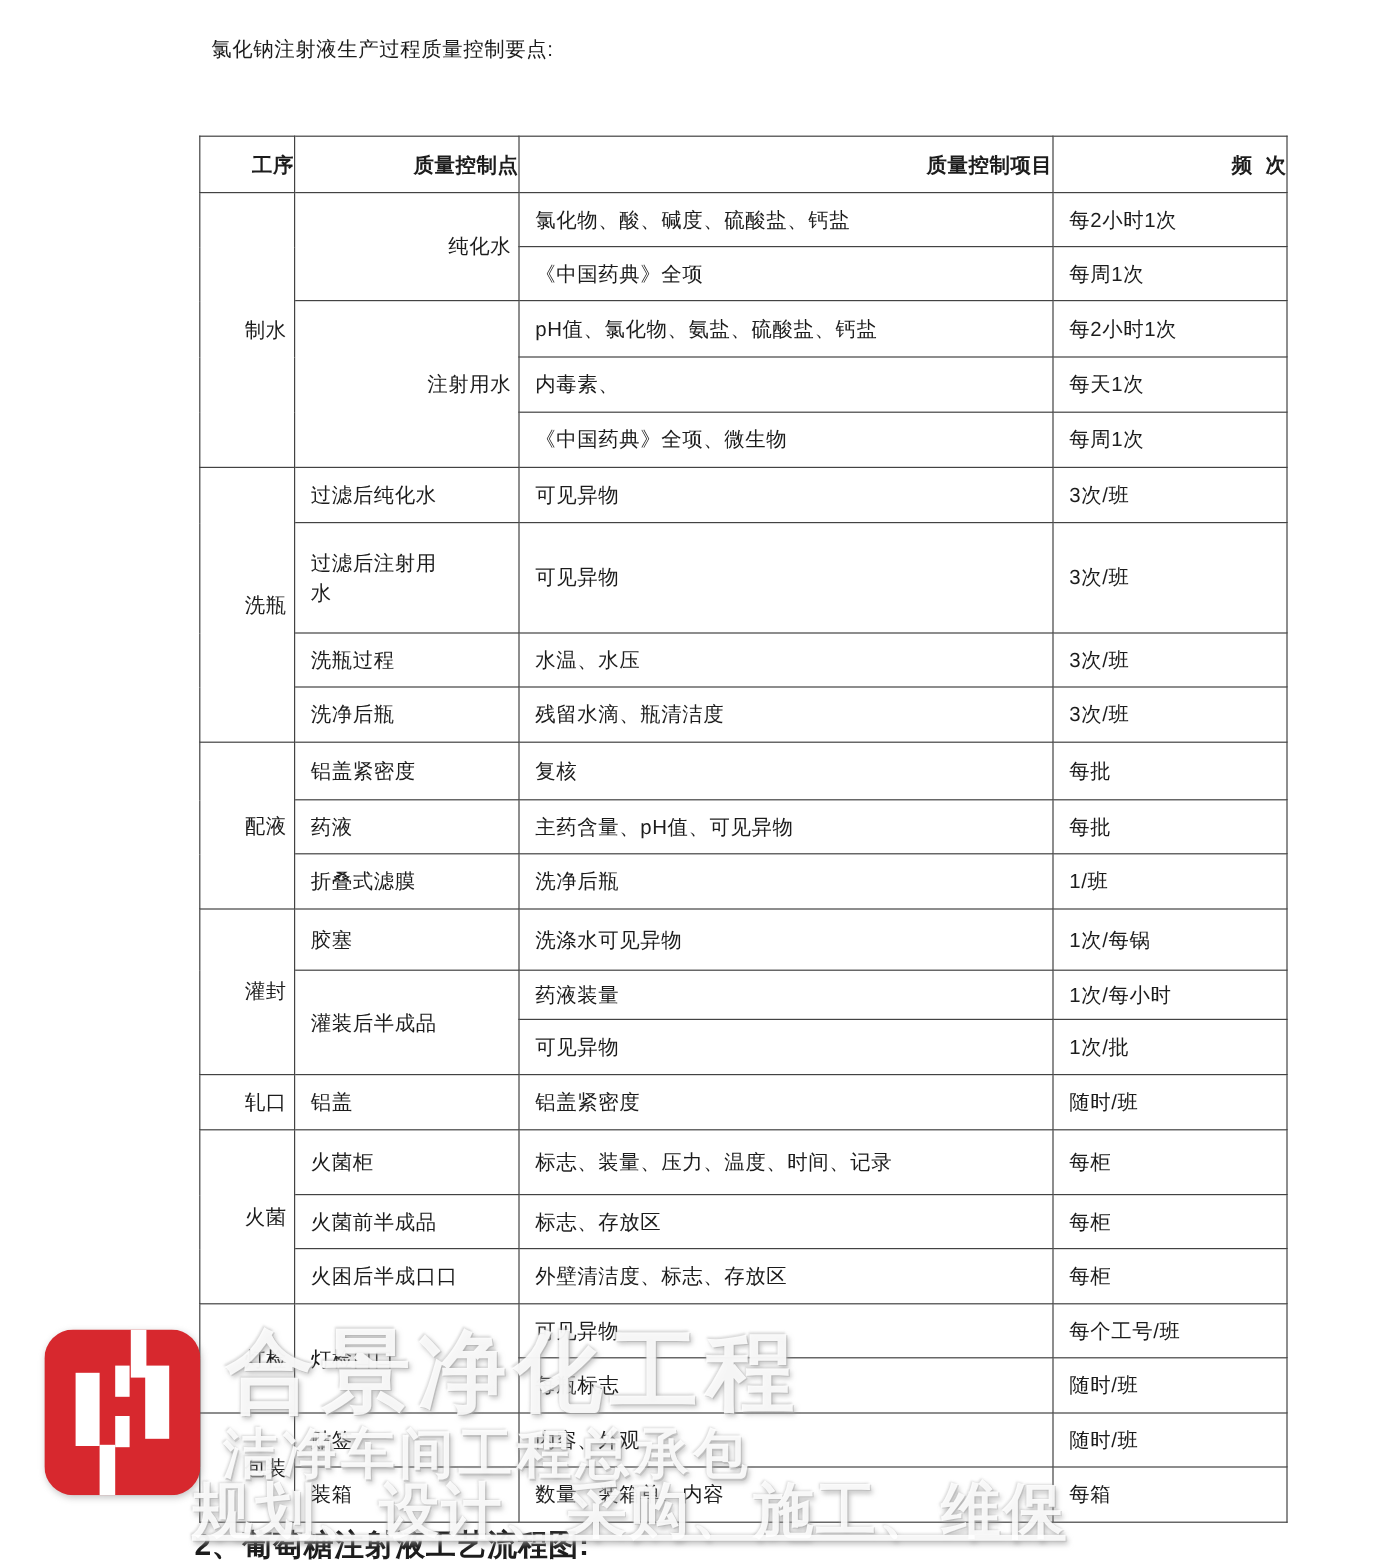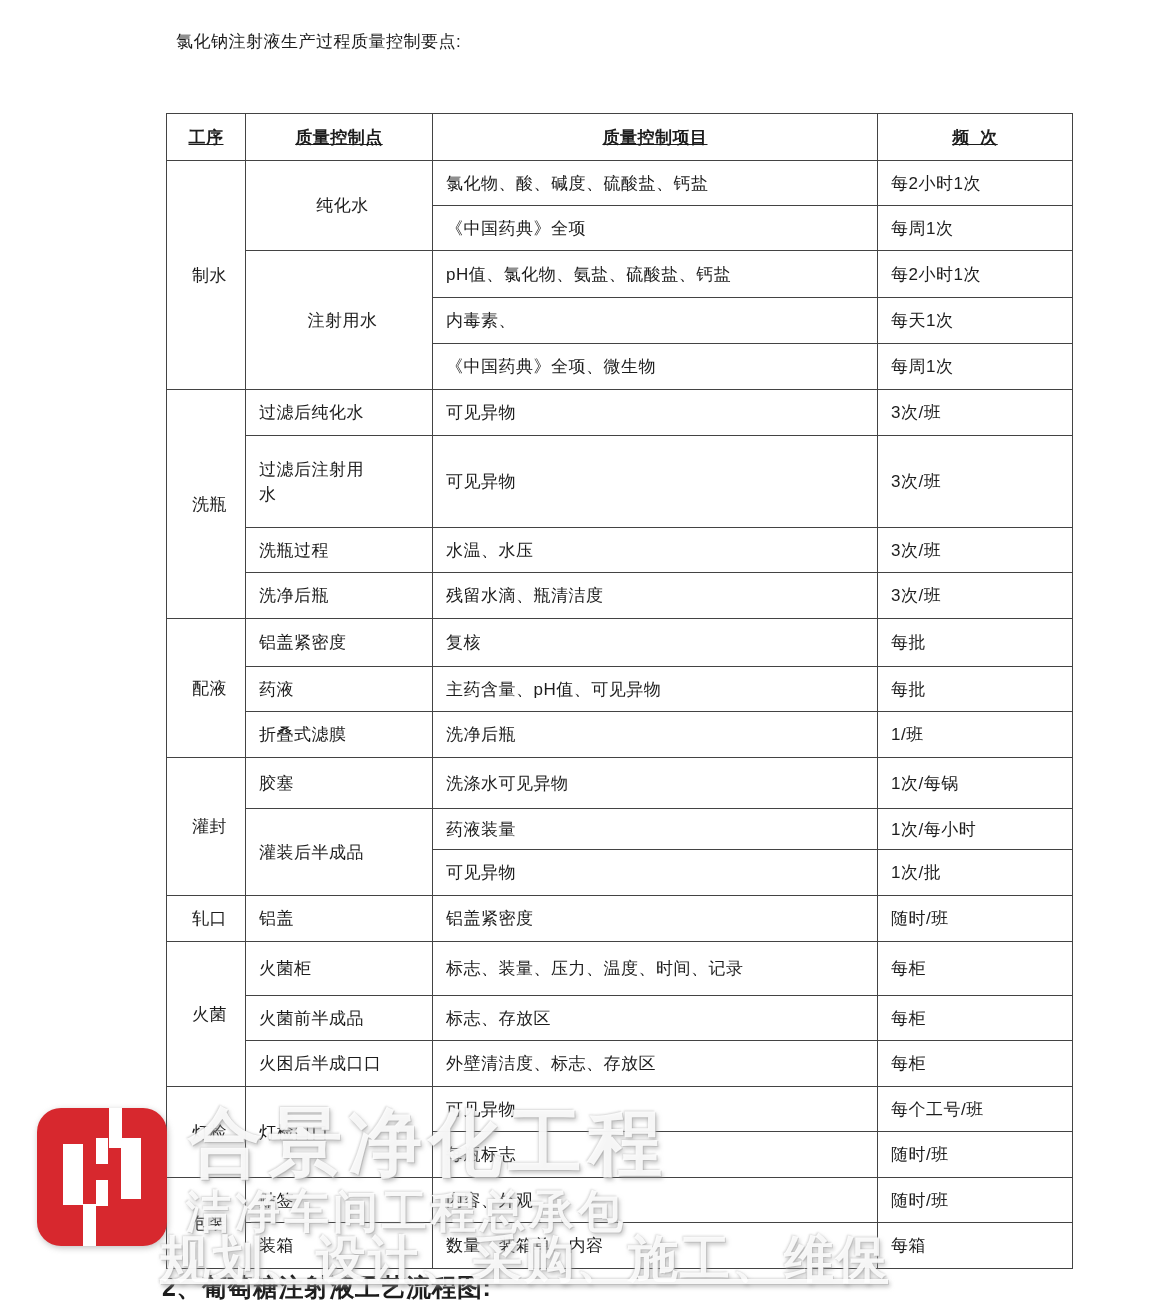--- a/index.html
+++ b/index.html
@@ -23,24 +23,24 @@
   table.qc col.c-freq{width:195px;}
   table.qc th,table.qc td{
     border:1px solid #434343;
     font-size:17px;font-weight:500;
     vertical-align:middle;
     padding:0 6px 0 13px;
     letter-spacing:0.5px;
     background:transparent;
   }
   table.qc th{
-    text-align:center;font-weight:600;padding:0;
-    white-space:pre;height:46px;text-decoration:underline;
-  }
-  td.ctr{text-align:center;padding:0 4px;}
+    text-align:right;font-weight:600;padding:0;
+    white-space:pre;height:46px;
+  }
+  td.ctr{text-align:right;padding:0 4px;}
   span.wrap2{display:inline-block;width:112px;line-height:25px;}
   .footer-heading{
     position:absolute;left:162px;top:1271px;
     font-size:25px;font-weight:700;letter-spacing:0.5px;
   }
   
   .watermark{position:absolute;left:0;top:0;width:100%;height:100%;pointer-events:none;}
   .wm{
     position:absolute;color:rgba(255,255,255,0.88);font-weight:700;
     text-shadow:2px 3px 4px rgba(150,150,150,0.55),-1px -1px 2px rgba(170,170,170,0.4),1px 1px 0 rgba(190,190,190,0.5);

